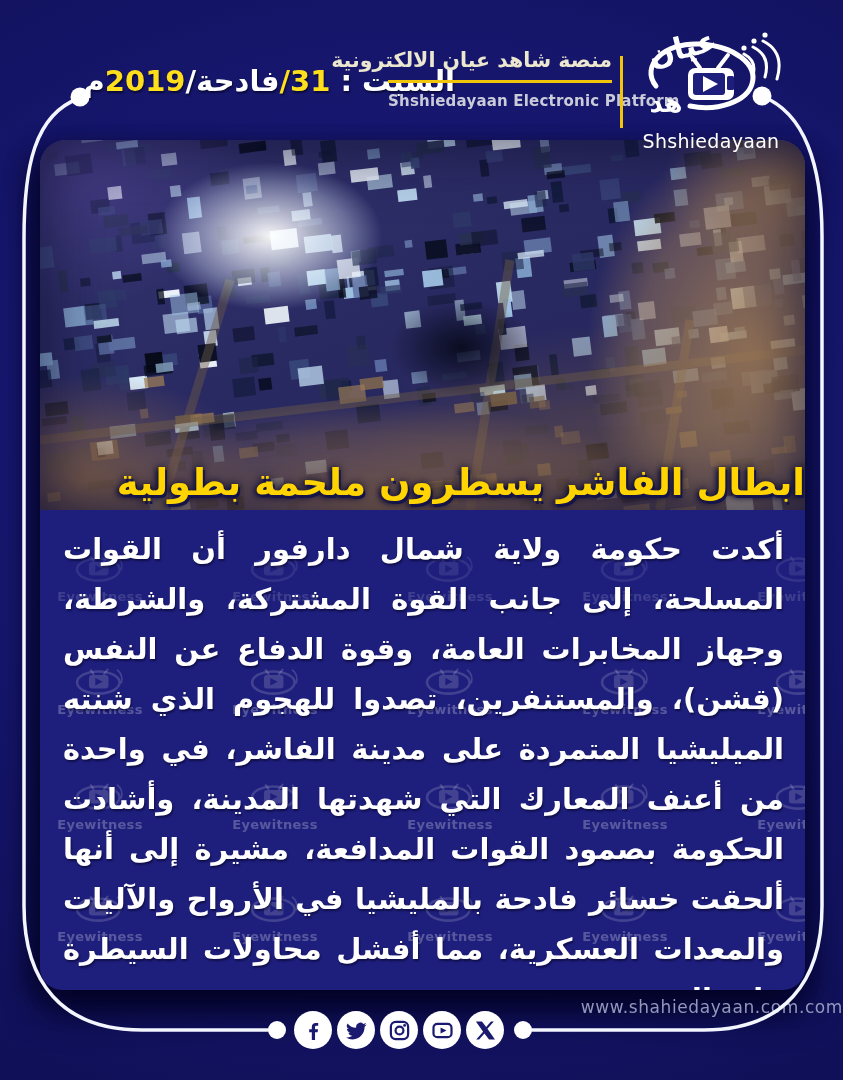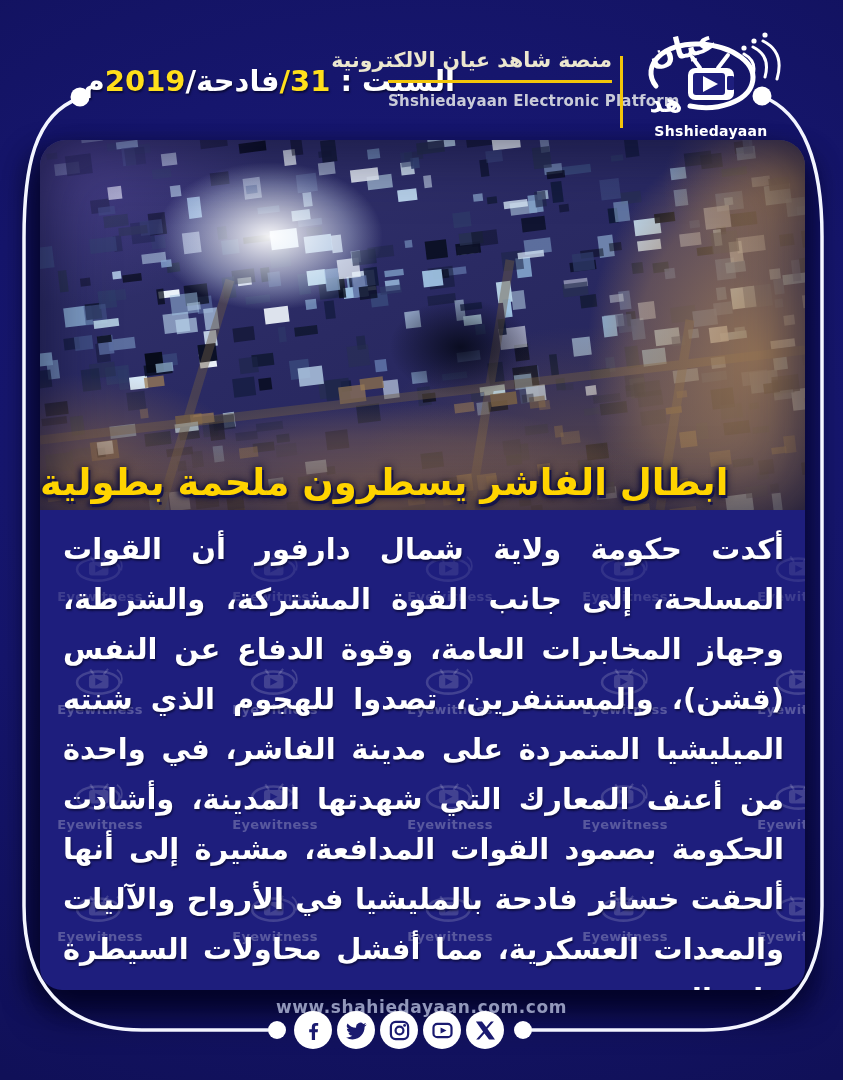--- a/index.html
+++ b/index.html
@@ -26,21 +26,21 @@
 
   .brand-block { position:absolute; top:48px; left:388px; width:224px; text-align:right; z-index:5; }
   .brand-ar { direction:rtl; font-size:20.5px; font-weight:bold; color:#ece7cf; white-space:nowrap; }
   .brand-underline { height:3px; background:#f2c50a; margin-top:8px; }
   .brand-en { margin-top:9px; font-size:15px; font-weight:bold; color:#c9cbd8; white-space:nowrap; letter-spacing:.2px; }
 
   .brand-divider { position:absolute; left:620px; top:56px; width:3px; height:72px; background:#f2c50a; z-index:5; }
 
   .logo { position:absolute; left:626px; top:24px; width:170px; text-align:center; z-index:5; color:#ffffff; }
   .logo-mark { width:170px; height:98px; display:block; }
-  .logo-wordmark { font-size:14px; font-weight:bold; color:#ffffff; letter-spacing:.3px; margin-top:1px; }
+  .logo-wordmark { font-size:19px; font-weight:normal; color:#ffffff; letter-spacing:.3px; margin-top:8px; }
 
   
   .card {
     position:absolute; left:40px; top:140px; width:765px; height:850px; z-index:3;
     background:#1e1e7d; border-radius:26px 26px 22px 22px;
     box-shadow:-14px 10px 26px rgba(3,3,34,.65), 14px 12px 26px rgba(3,3,34,.40), 0 24px 34px rgba(2,2,28,.6);
   }
 
   .photo {
     position:relative; width:765px; height:370px; border-radius:26px 26px 0 0; overflow:hidden;
@@ -55,21 +55,21 @@
       radial-gradient(210px 270px at 94% 58%, rgba(163,126,86,.88), rgba(163,126,86,.45) 58%, transparent 82%),
       radial-gradient(170px 130px at 98% 12%, rgba(142,107,72,.8), transparent 75%),
       radial-gradient(320px 120px at 44% 99%, rgba(153,115,80,.82), rgba(153,115,80,.35) 60%, transparent 88%),
       radial-gradient(210px 130px at 6% 92%, rgba(138,103,72,.85), transparent 82%),
       radial-gradient(280px 170px at 72% 88%, rgba(124,95,66,.55), transparent 82%),
       radial-gradient(260px 200px at 4% 4%, rgba(94,76,165,.45), transparent 75%);
     box-shadow:inset 0 0 70px rgba(10,10,42,.75);
   }
   .headline {
     position:absolute; left:0; bottom:6px; width:100%; z-index:4;
-    direction:rtl; text-align:left;
+    direction:rtl; text-align:right;
     font-size:37px; font-weight:bold; color:#ffd400;
     text-shadow:2px 3px 0 #141448, -2px 2px 5px #10103e, 0 0 8px rgba(8,8,46,.9);
   }
 
   .body-wrap { position:relative; width:765px; height:480px; overflow:hidden; }
   .watermarks { position:absolute; inset:0; z-index:1; pointer-events:none; }
   .wm-cell { position:absolute; width:150px; text-align:center; }
   .wm-icon { width:52px; height:34px; color:rgba(255,255,255,.16); display:inline-block; }
   .wm-text { font-size:13px; font-weight:bold; color:rgba(255,255,255,.26); letter-spacing:.3px; margin-top:1px; }
 
@@ -77,22 +77,22 @@
     position:relative; z-index:2;
     direction:rtl; text-align:justify;
     padding:14px 21px 0 23px;
     font-size:29px; font-weight:bold; color:#ffffff; line-height:50px;
     word-spacing:1px;
     text-shadow:1px 2px 2px rgba(0,0,24,.5);
   }
 
   
   .website {
-    position:absolute; top:997px; left:0; width:100%; text-align:center; z-index:5;
-    font-size:17px; color:#9298bb; letter-spacing:.6px;font-weight:bold;
+    position:absolute; top:997px; left:0; width:100%; text-align:right; z-index:5;
+    font-size:17px; color:#9298bb; letter-spacing:.6px;
   }
   .social-row { position:absolute; left:294px; top:1011px; display:flex; gap:5px; z-index:7; }
   .social-btn {
     width:38px; height:38px; border-radius:50%; background:#ffffff;
     display:flex; align-items:center; justify-content:center; cursor:pointer;
   }
   .social-btn svg { width:23px; height:23px; }
 </style>
 </head>
 <body>

